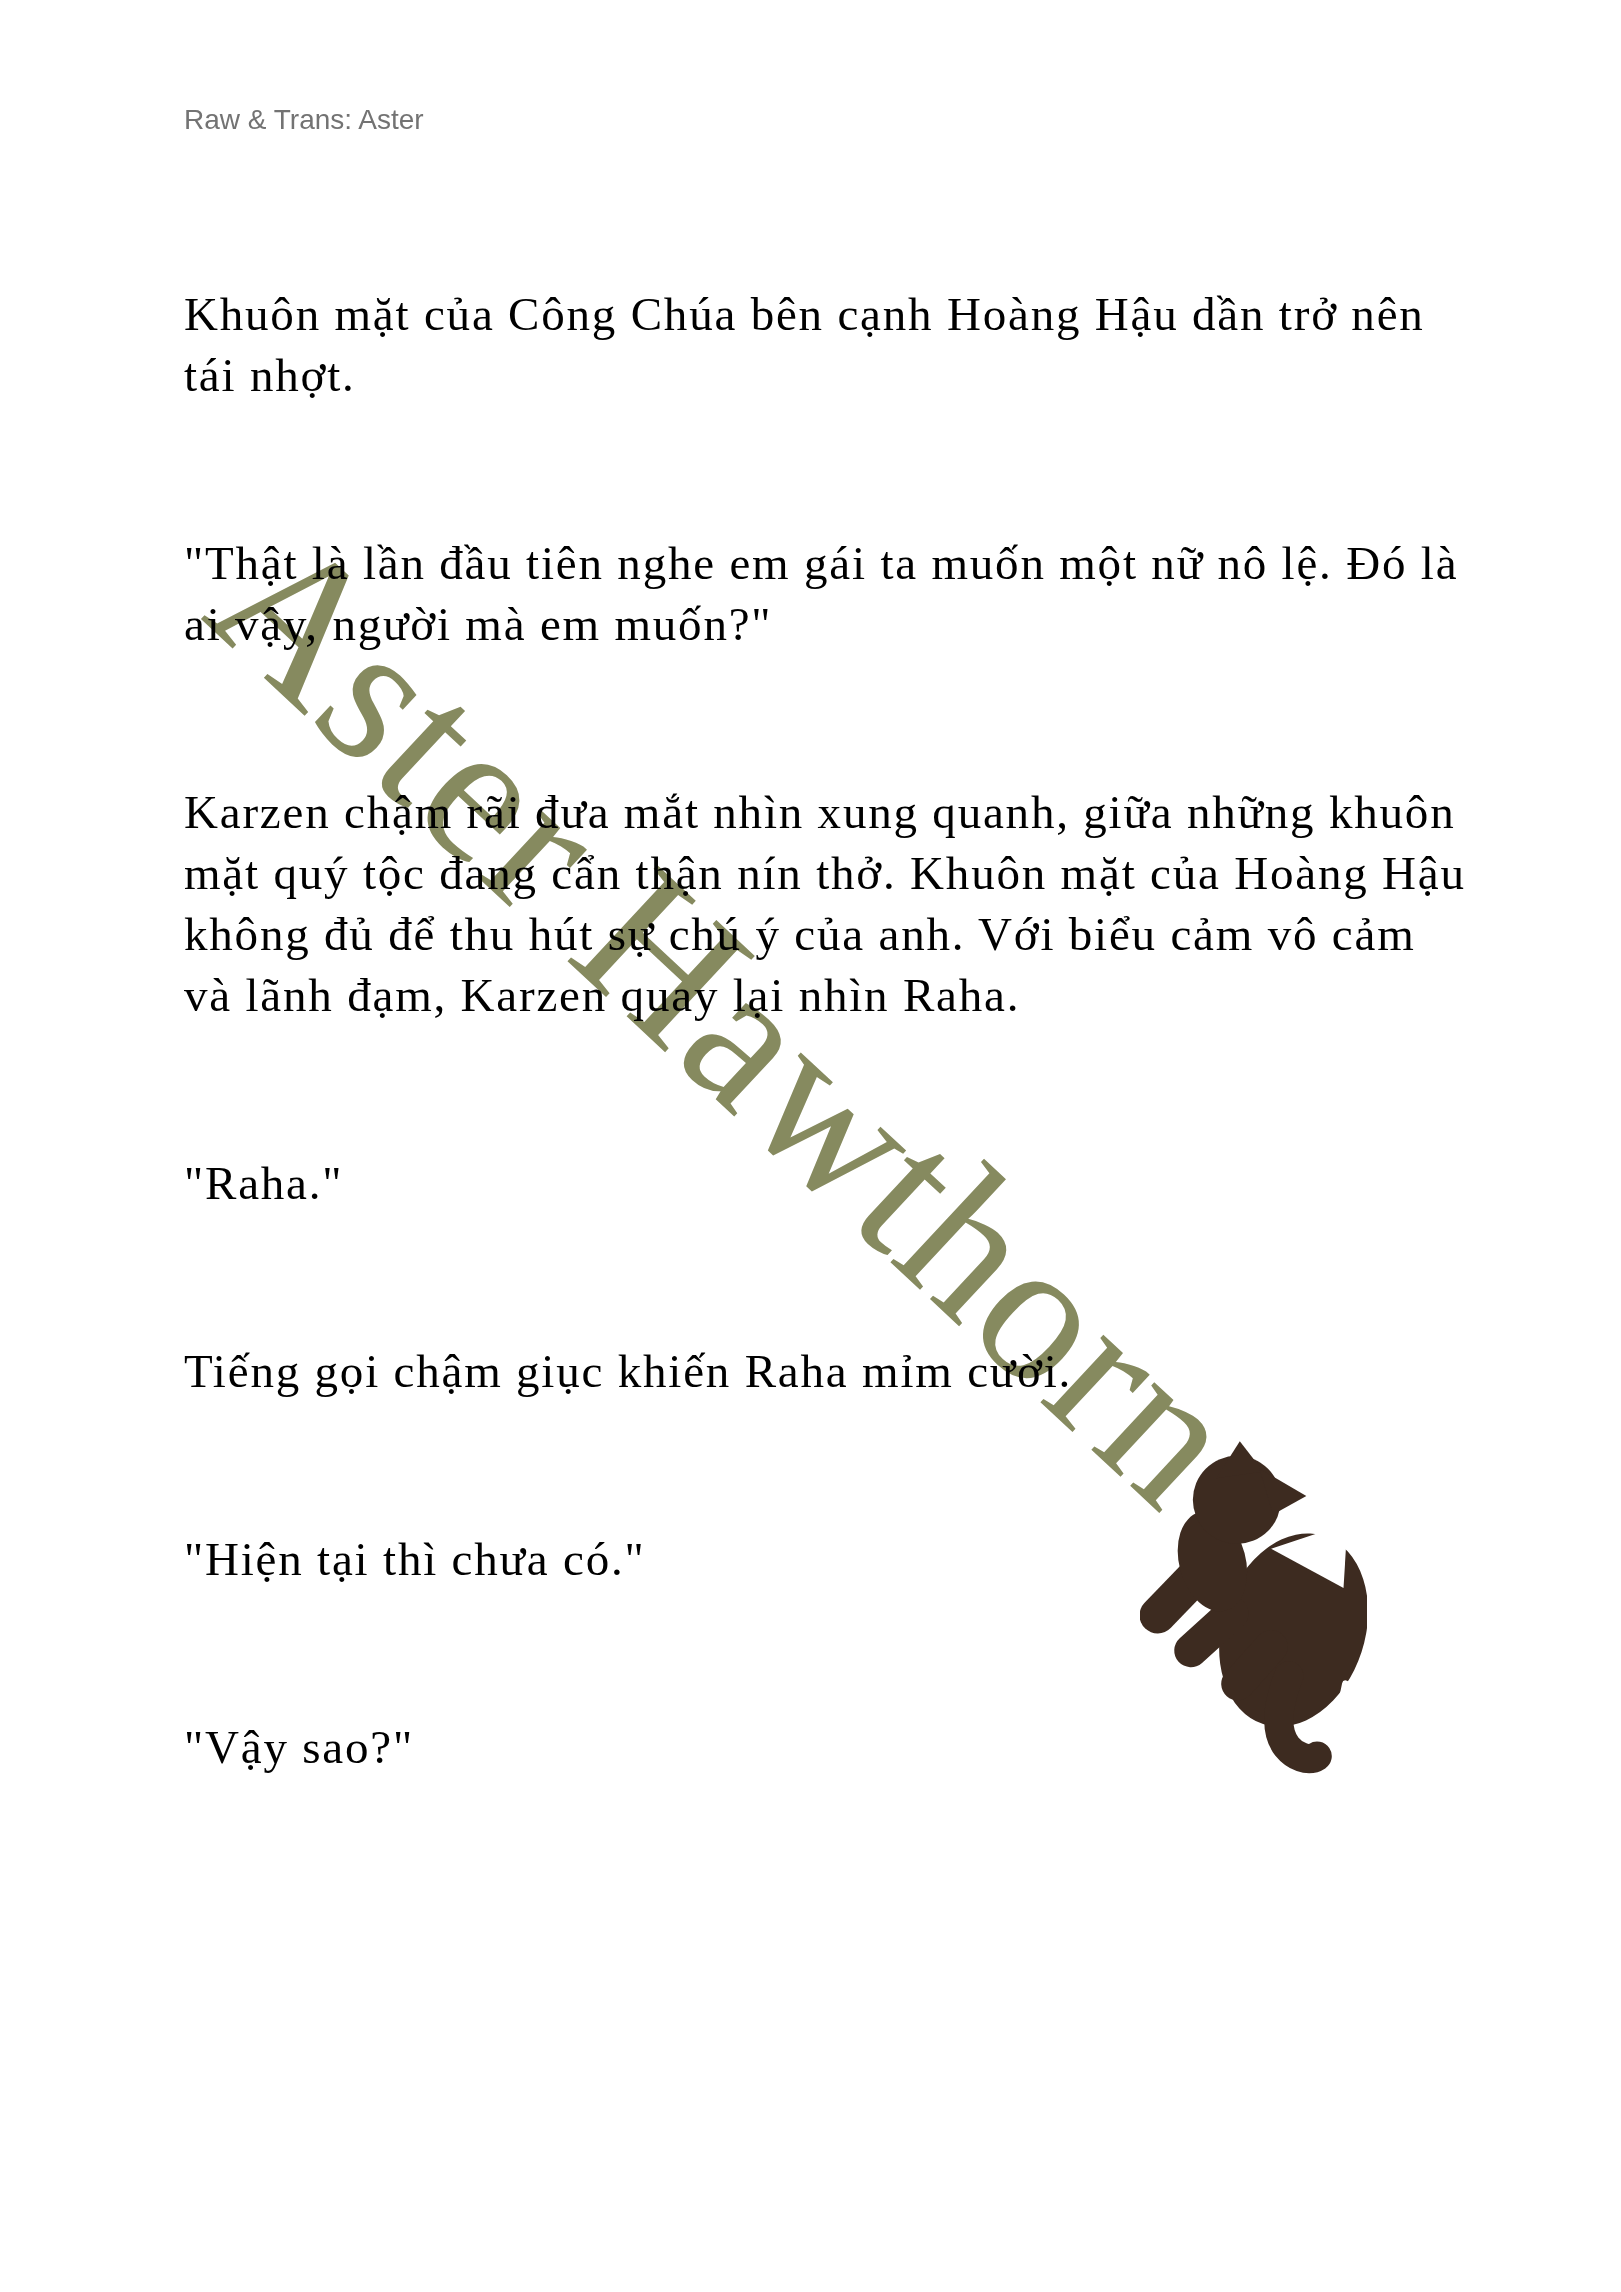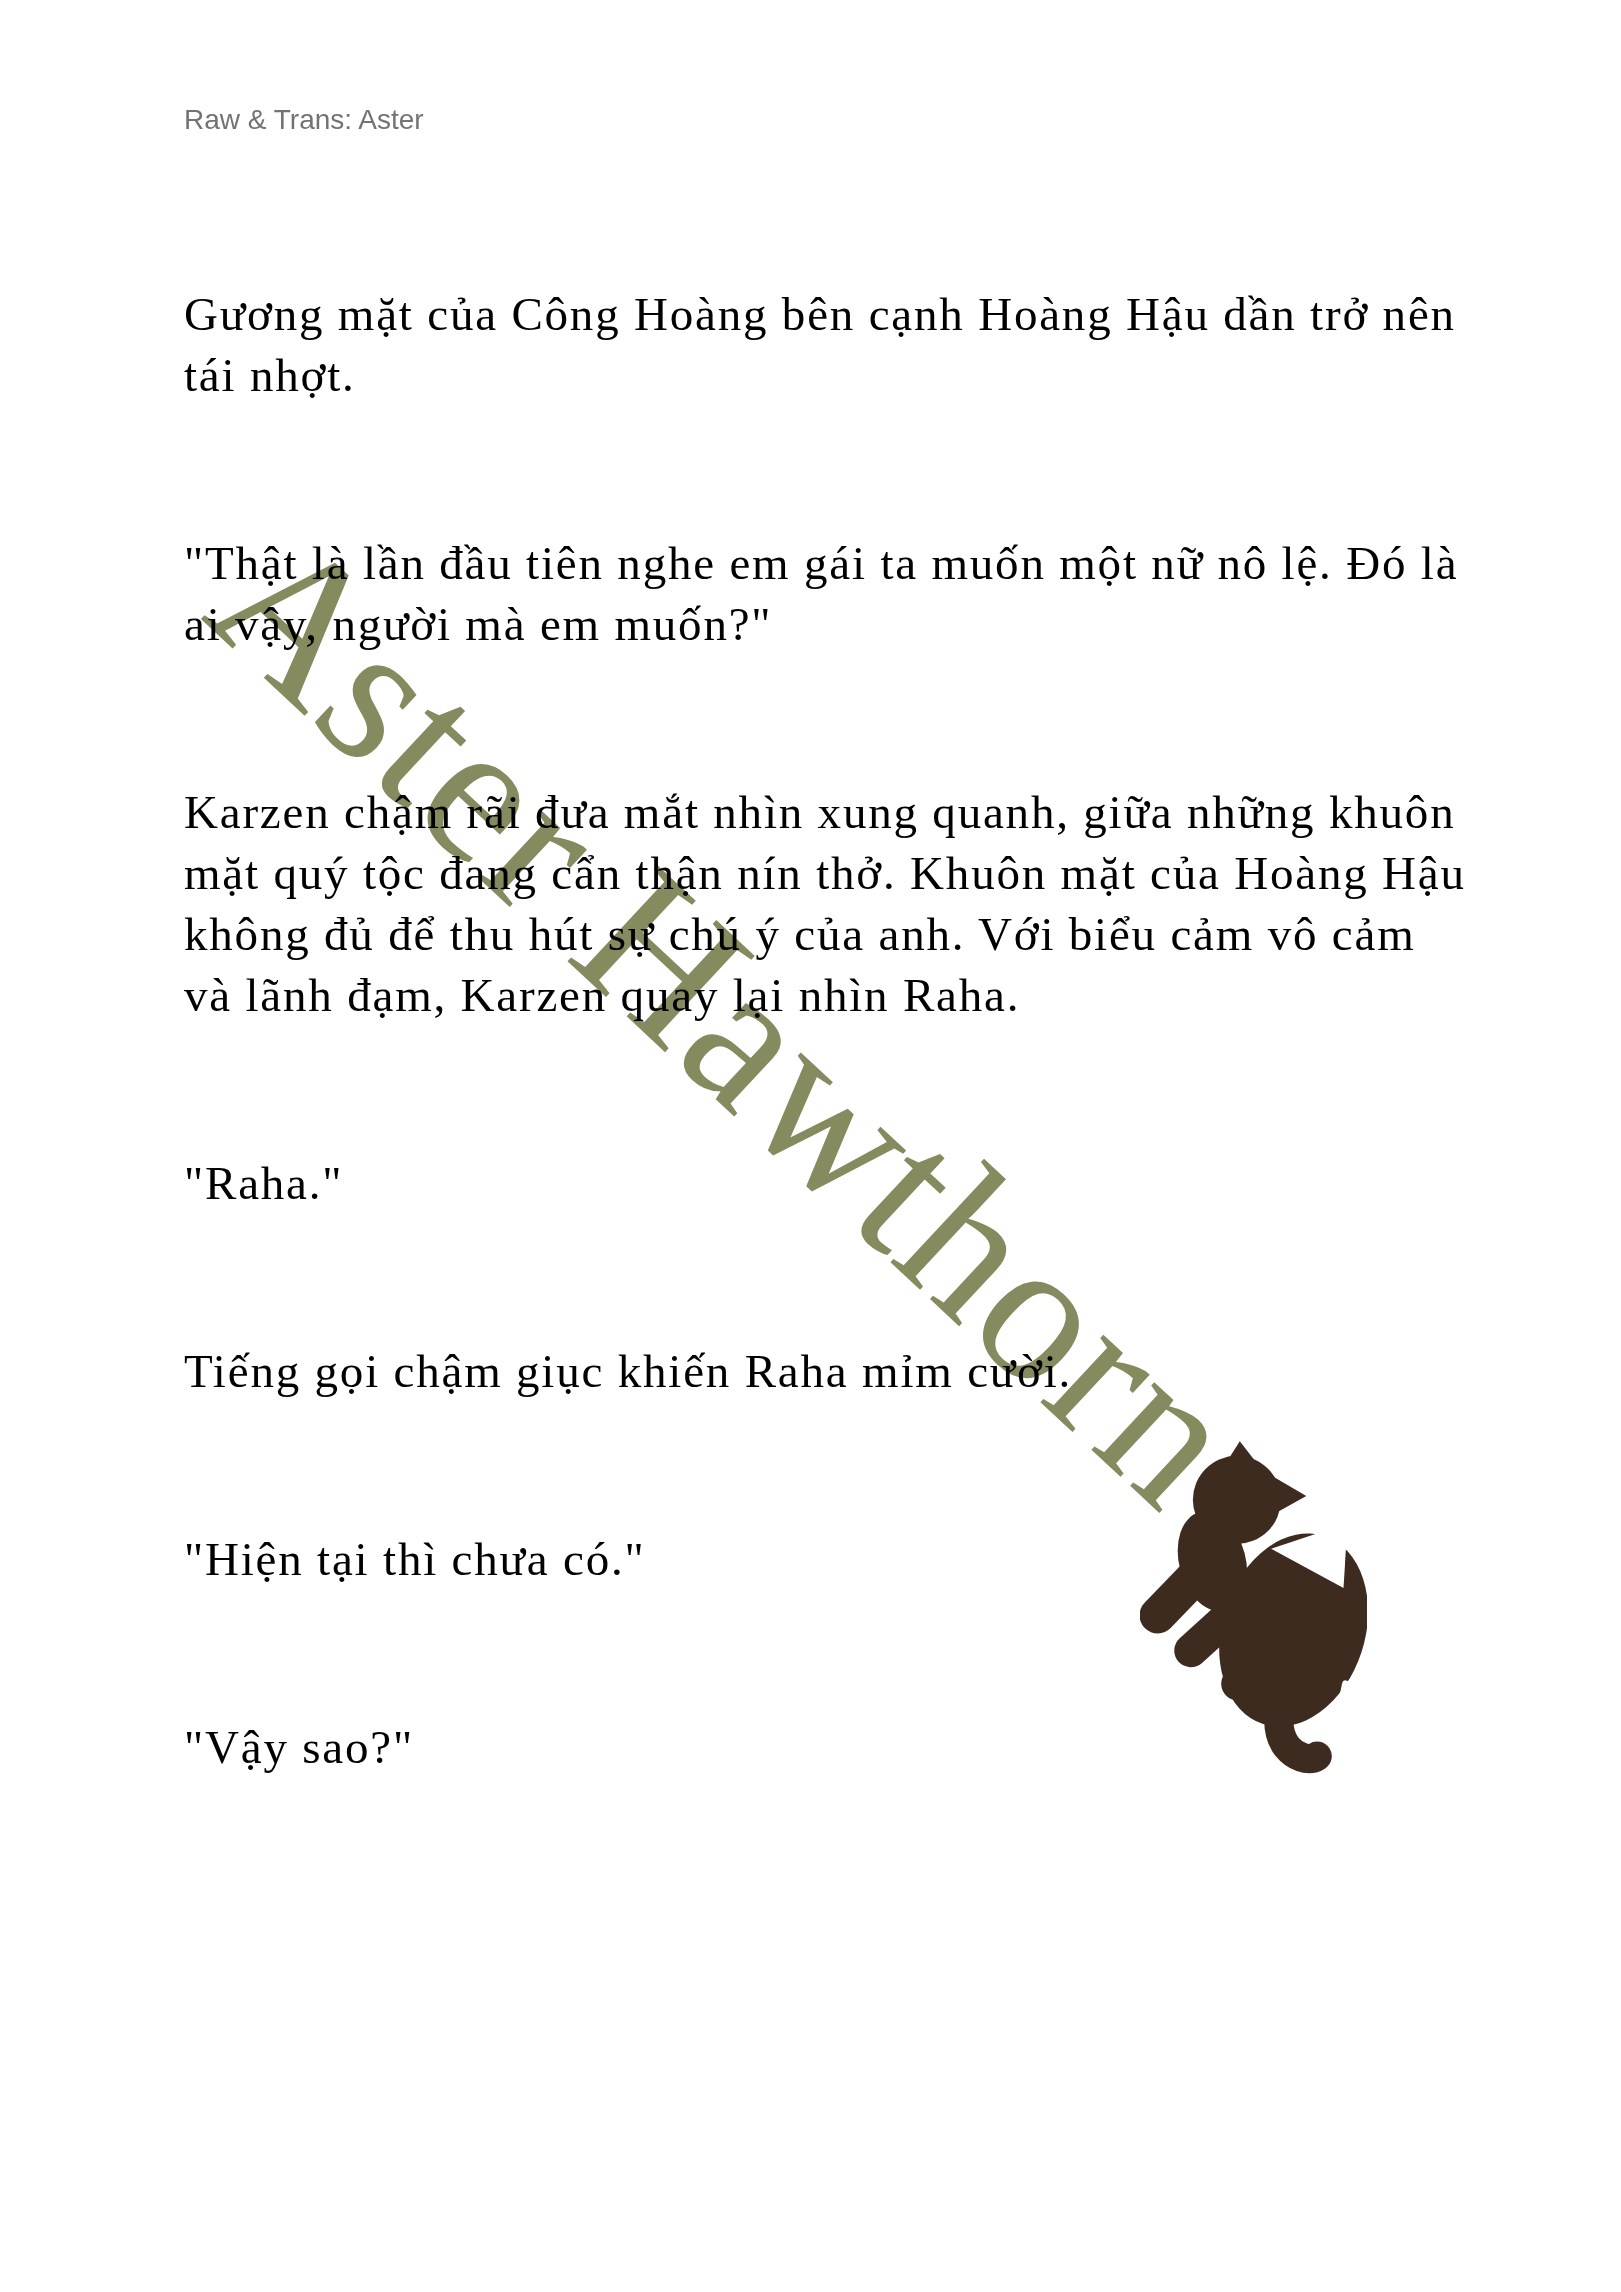--- a/index.html
+++ b/index.html
@@ -60,21 +60,21 @@
 
 <div class="page">
 
   <div class="watermark">Aster Hawthorn</div>
 
   <div class="credit">Raw &amp; Trans: Aster</div>
 
   <main class="content">
 
     <div class="para">
-      <span class="line">Gương mặt của Công Hoàng bên cạnh Hoàng Hậu dần trở nên</span>
+      <span class="line">Khuôn mặt của Công Chúa bên cạnh Hoàng Hậu dần trở nên</span>
       <span class="line">tái nhợt.</span>
     </div>
 
     <div class="para">
       <span class="line">"Thật là lần đầu tiên nghe em gái ta muốn một nữ nô lệ. Đó là</span>
       <span class="line">ai vậy, người mà em muốn?"</span>
     </div>
 
     <div class="para">
       <span class="line">Karzen chậm rãi đưa mắt nhìn xung quanh, giữa những khuôn</span>

